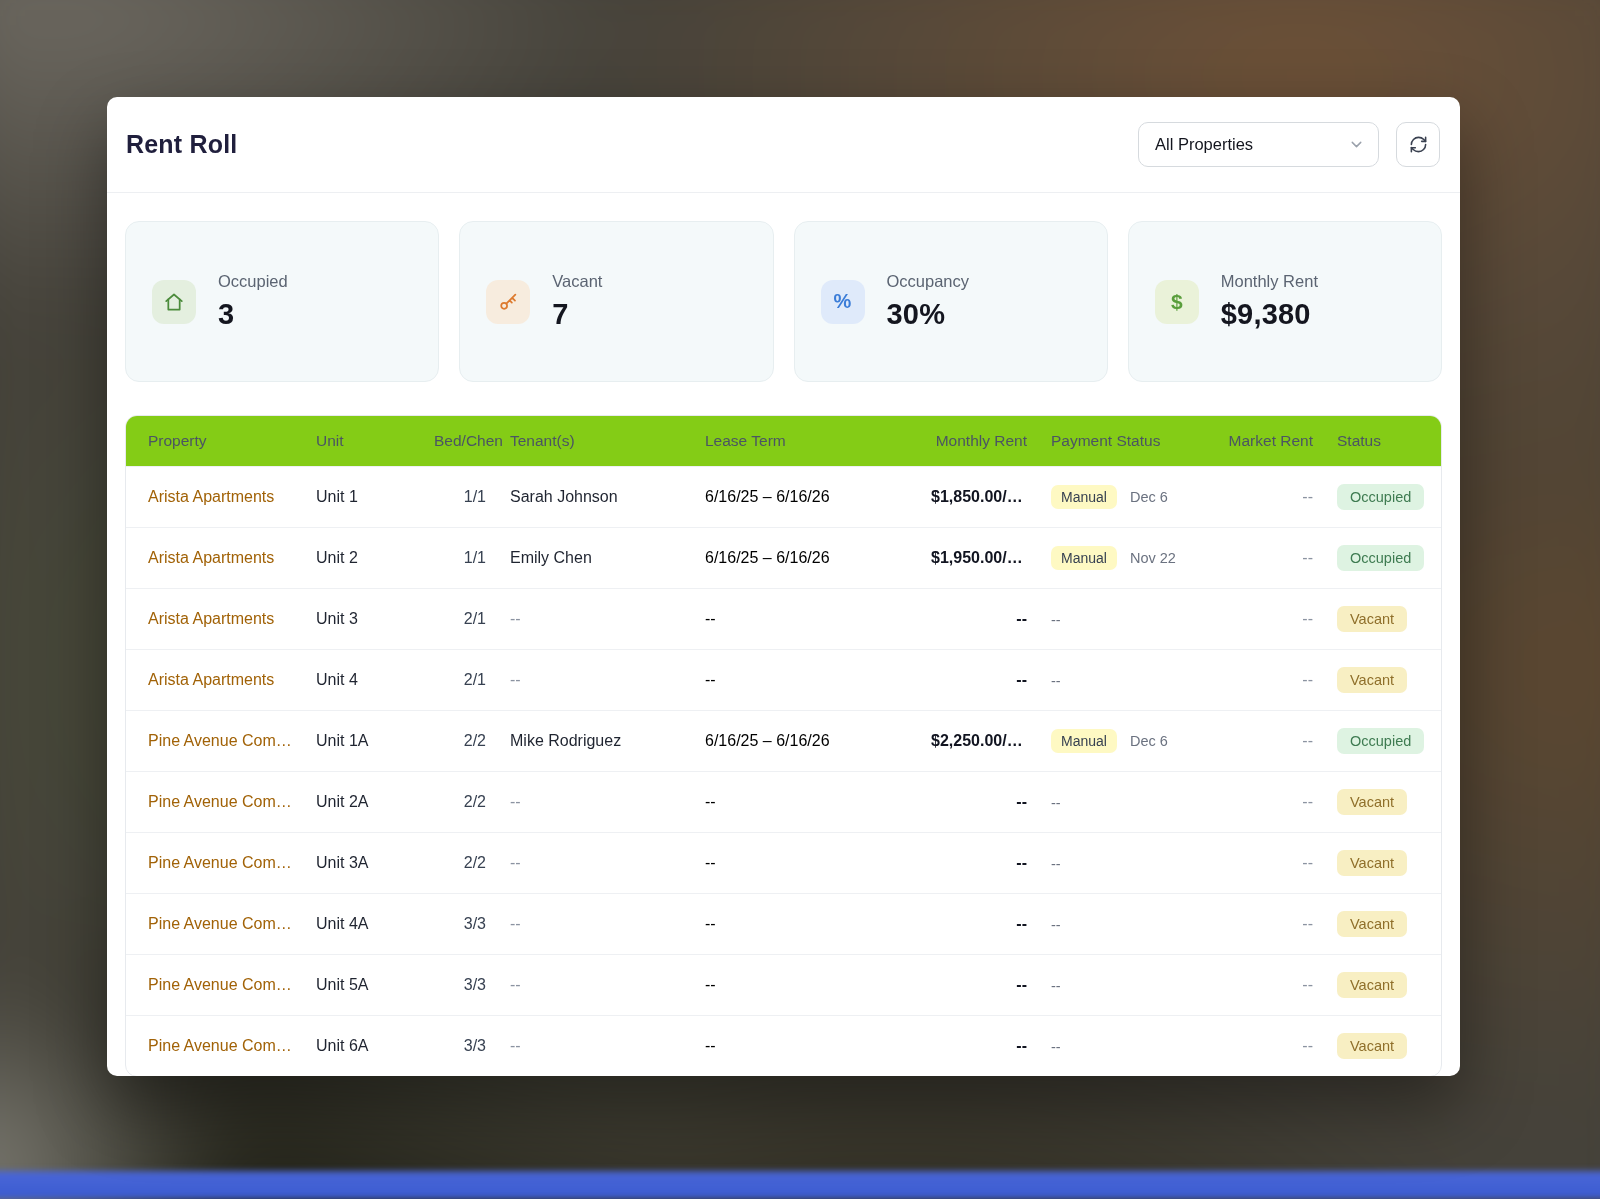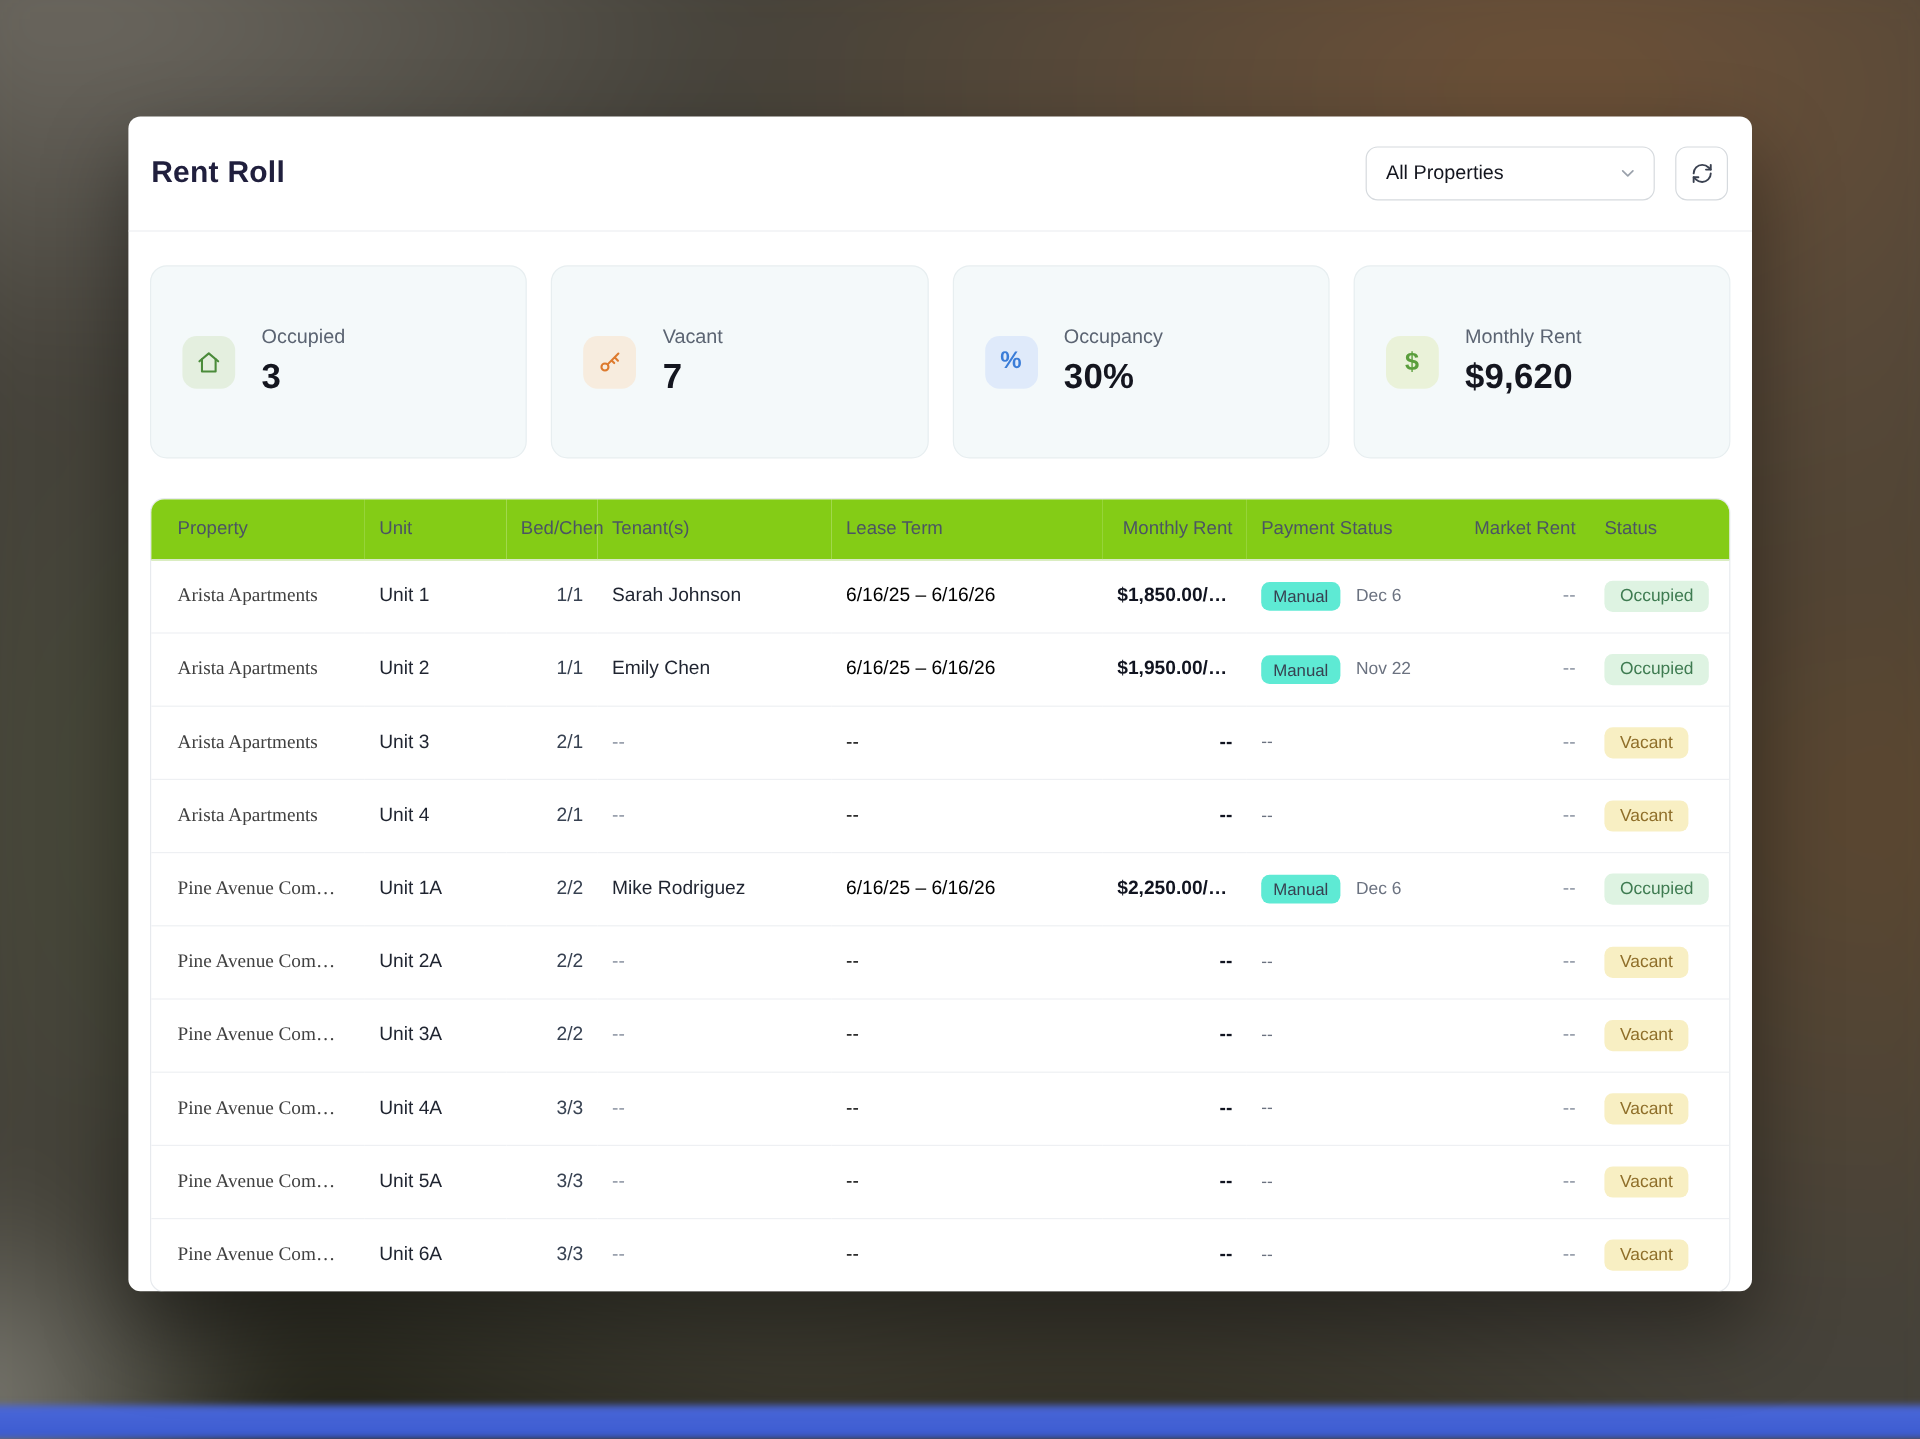--- a/index.html
+++ b/index.html
@@ -72,30 +72,30 @@
   thead th {
     background:#84cc16; font-size:15.5px; font-weight:500; color:#4b5563;
     text-align:left; padding:16px 12px; white-space:nowrap;
   }
   thead th.r { text-align:right; }
   tbody td {
     padding:17px 12px; font-size:16px; color:#1f2430; border-top:1px solid #eef0f3;
     white-space:nowrap; overflow:hidden; text-overflow:ellipsis;
   }
   td.cell-property, th.col-property { padding-left:22px; }
-  td.cell-property { font-weight:500; color:#404040;font-family:Liberation Serif, serif; }
+  td.cell-property { font-weight:500; color:#a16207; }
   td.cell-bedbath { text-align:right; color:#374151; }
   th.col-bedbath { text-align:right; }
   td.cell-lease { color:#000000; }
   td.cell-rent { text-align:right; font-weight:700; color:#111420; }
   td.cell-market { text-align:right; color:#8b93a1; }
   .muted-dash { color:#8b93a1; font-weight:400; }
 
   .badge-manual {
-    display:inline-block; background:#5eead4; color:#374151; font-size:14px; font-weight:500;
+    display:inline-block; background:#fef9c3; color:#374151; font-size:14px; font-weight:500;
     padding:4px 10px; border-radius:7px; margin-right:13px; vertical-align:middle;
   }
   .payment-date { font-size:14.5px; color:#6b7280; vertical-align:middle; }
 
   .badge-status {
     display:inline-block; font-size:14.5px; font-weight:500; padding:5px 13px; border-radius:7px;
   }
   .badge-status.occupied { background:#def3e2; color:#3e7b51; }
   .badge-status.vacant   { background:#f8efc3; color:#8f6f2a; }
 </style>
@@ -160,21 +160,21 @@
       <div class="stat-icon icon-occupancy">%</div>
       <div class="stat-info">
         <div class="stat-label">Occupancy</div>
         <div class="stat-value">30%</div>
       </div>
     </div>
     <div class="stat-card">
       <div class="stat-icon icon-rent">$</div>
       <div class="stat-info">
         <div class="stat-label">Monthly Rent</div>
-        <div class="stat-value">$9,620</div>
+        <div class="stat-value">$9,380</div>
       </div>
     </div>
   </div>
 
   <div class="table-wrap">
     <table>
       <colgroup>
         <col style="width:178px">
           <col style="width:118px">
           <col style="width:76px">

